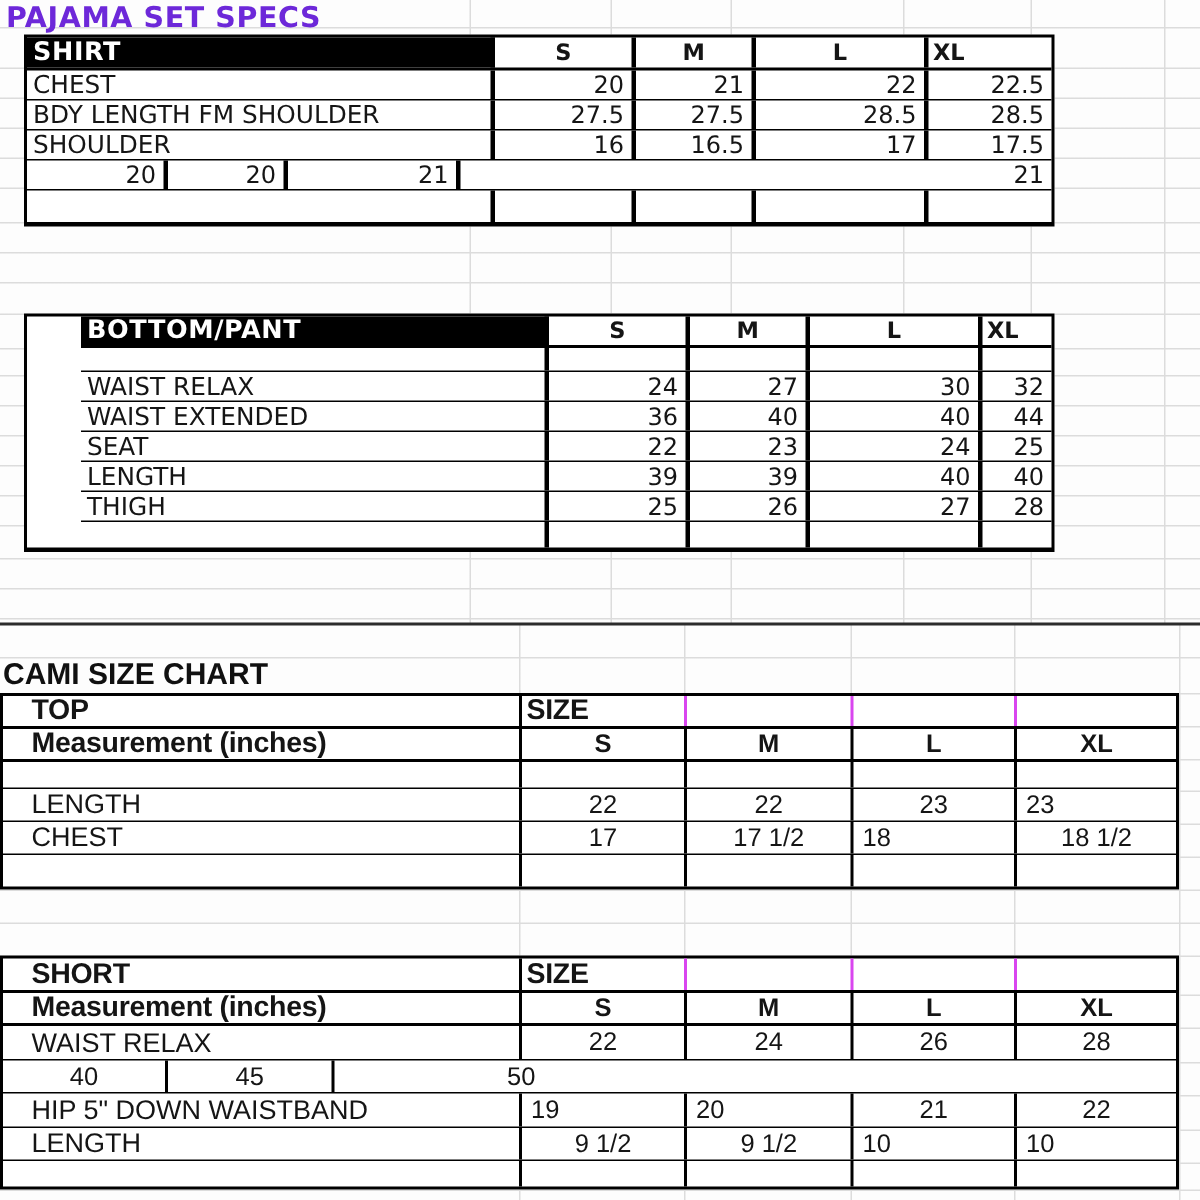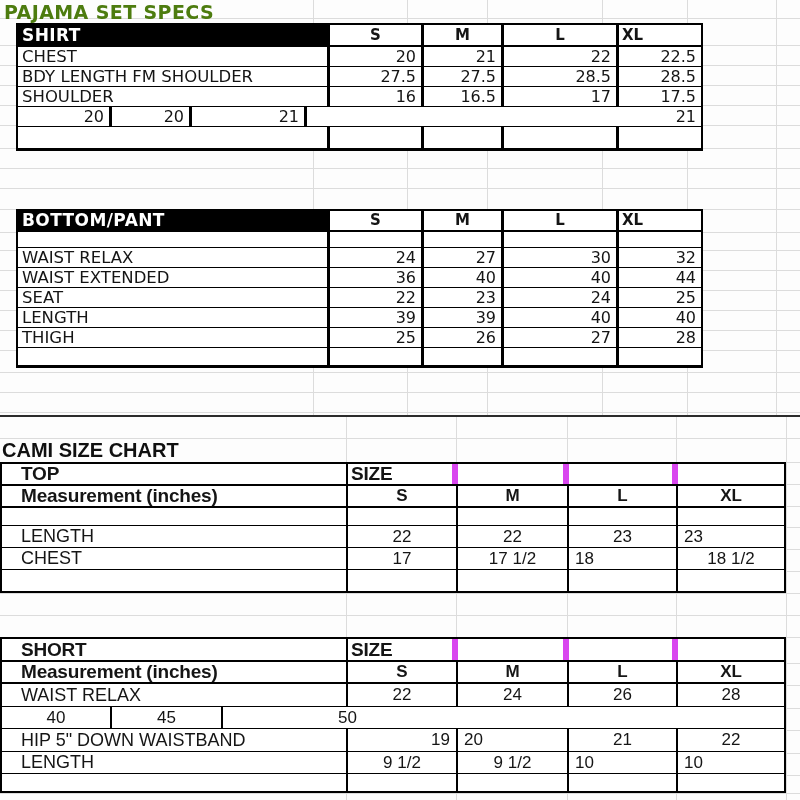--- a/index.html
+++ b/index.html
@@ -53,29 +53,29 @@
     linear-gradient(#dcdcdc,#dcdcdc) 0 247px/100% 1px no-repeat,
     linear-gradient(#dcdcdc,#dcdcdc) 0 269px/100% 1px no-repeat,
     linear-gradient(#dcdcdc,#dcdcdc) 0 292px/100% 1px no-repeat,
     linear-gradient(#dcdcdc,#dcdcdc) 0 314px/100% 1px no-repeat,
     linear-gradient(#dcdcdc,#dcdcdc) 0 337px/100% 1px no-repeat,
     linear-gradient(#dcdcdc,#dcdcdc) 0 359px/100% 1px no-repeat,
     linear-gradient(#dcdcdc,#dcdcdc) 0 377px/100% 1px no-repeat;}
   .divider{position:absolute;left:0;top:415px;width:800px;height:2px;background:#2c2c2c;}
 
   
-  .title1{position:absolute;left:4px;top:1px;font-size:19px;font-weight:bold;letter-spacing:.4px;color:#4d7c0f;}
+  .title1{position:absolute;left:4px;top:1px;font-size:19px;font-weight:bold;letter-spacing:.4px;color:#6d28d9;}
   .title2{position:absolute;left:2px;top:439px;font-size:20px;font-weight:bold;
           font-family:"Liberation Sans",sans-serif;color:#101010;}
 
   
   .ptbl{position:absolute;left:16px;width:687px;background:#fff;border:2px solid #000;border-bottom-width:3px;
         box-sizing:border-box;}
   .t1{top:23px;}
-  .t2{top:209px;}
+  .t2{top:209px;padding-left:36px;}
   .pr{display:flex;height:19px;border-bottom:1px solid #000;line-height:19px;}
   .pr:last-child{border-bottom:none;}
   .ph{height:20px;border-bottom-width:2px;line-height:20px;}
   .t2 .ph{height:19px;line-height:19px;}
   .pgap{height:15px;}
   .pend{height:21px;}
   .t2 .pend{height:17px;}
   .c{box-sizing:border-box;overflow:hidden;white-space:nowrap;}
   .lb{width:312px;border-right:3px solid #000;padding-left:4px;font-size:16.5px;}
   .cs{width:94px;border-right:3px solid #000;}
@@ -104,21 +104,21 @@
   .klb{width:346px;border-right:2px solid #000;padding-left:19px;box-sizing:border-box;
        overflow:hidden;white-space:nowrap;font-size:18px;}
   .kb{font-weight:bold;font-size:19px;letter-spacing:-0.2px;}
   .kc{width:110px;border-right:2px solid #000;box-sizing:border-box;overflow:hidden;}
   .kc2{width:111px;}
   .kc3{width:109px;}
   .kcx{flex:1;border-right:none;}
   .kh{text-align:center;font-weight:bold;font-size:17px;}
   .kv{text-align:center;font-size:17px;padding:0 6px;}
   .sizearea{flex:1;display:flex;}
-  .sc{box-sizing:border-box;border-right:6px solid #d946ef;overflow:hidden;}
+  .sc{box-sizing:border-box;border-right:2px solid #d946ef;overflow:hidden;}
   .s1{width:110px;padding-left:3px;}
   .s2{width:111px;}
   .s3{width:109px;}
   .s4{flex:1;border-right:none;}
 </style>
 </head>
 <body>
 
 <div class="sheet">
 
@@ -305,21 +305,21 @@
       <div class="kc kcx kv" style="text-align: center;">28</div>
     </div>
     <div class="kr">
       <div class="kc kv" style="text-align: center;">40</div>
       <div class="kc kc2 kv" style="text-align: center;">45</div>
       <div class="kc kc3 kv" style="text-align: center; margin-top: 40px;">48</div>
       <div class="kc kcx kv" style="text-align: left;">50</div>
     </div>
     <div class="kr kd3">
       <div class="klb">HIP 5" DOWN WAISTBAND</div>
-      <div class="kc kv" style="text-align: right;">19</div>
+      <div class="kc kv" style="text-align: left;">19</div>
       <div class="kc kc2 kv" style="text-align: left;">20</div>
       <div class="kc kc3 kv" style="text-align: center;">21</div>
       <div class="kc kcx kv" style="text-align: center;">22</div>
     </div>
     <div class="kr">
       <div class="klb">LENGTH</div>
       <div class="kc kv" style="text-align: center;">9 1/2</div>
       <div class="kc kc2 kv" style="text-align: center;">9 1/2</div>
       <div class="kc kc3 kv" style="text-align: left;">10</div>
       <div class="kc kcx kv" style="text-align: left;">10</div>

